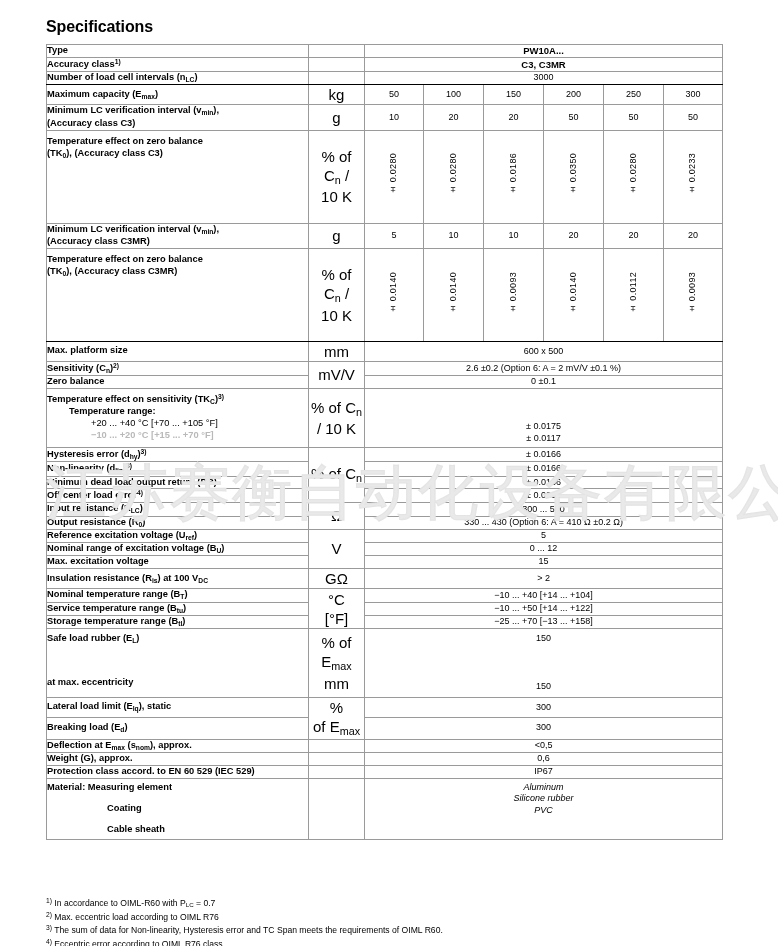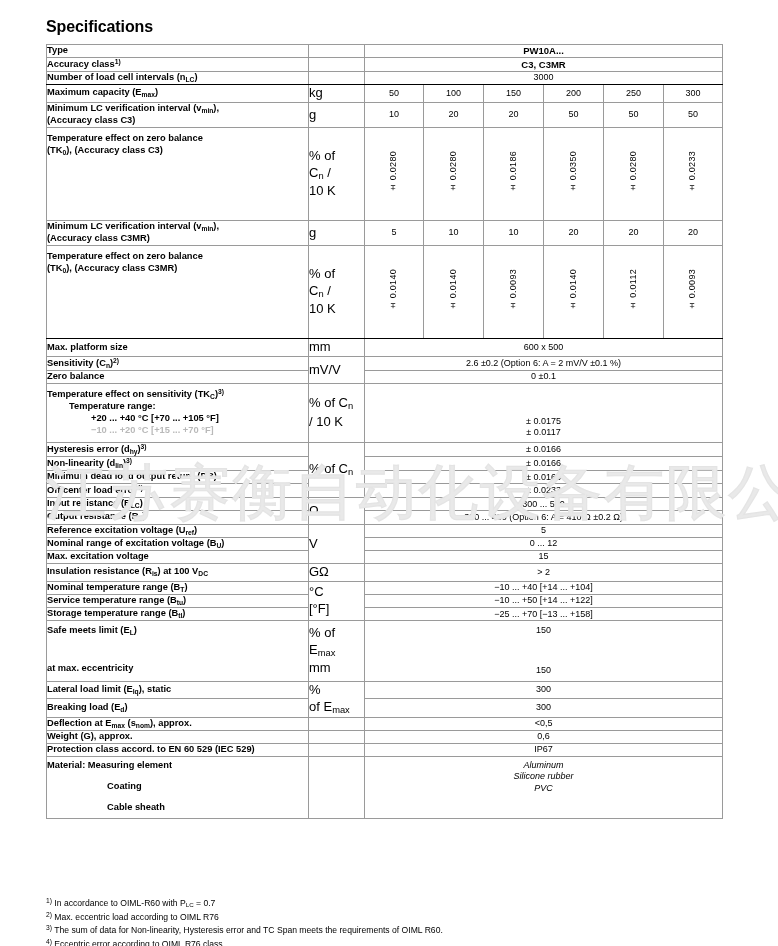--- a/index.html
+++ b/index.html
@@ -68,23 +68,23 @@
   #spec-table {
     border: 1.4px solid #000;
   }
   .lbl {
     font-weight: bold;
     padding: 2px 0 2px 7px;
     text-align: left;
     font-size: 9.3px;
   }
   .unit {
-    text-align: left;
+    text-align: center;
     font-weight: normal;
-    font-size: 13px;
+    font-size: 15px;
     padding: 2px 1px;
   }
   .val {
     text-align: center;
     font-weight: normal;
     font-size: 9px;
     padding: 2px 1px;
   }
   .hdr-strong {
     text-align: center;
@@ -258,21 +258,21 @@
 
     <tr>
       <td class="lbl">Zero balance</td>
       <td class="val" colspan="6">0  ±0.1</td>
     </tr>
 
     <tr>
       <td class="lbl" style="vertical-align:top;padding-top:4px;padding-bottom:5px;">
         <div><span>Temperature effect on sensitivity (TK</span><sub>C</sub><span>)</span><sup>3)</sup></div>
         <div class="indent1">Temperature range:</div>
-        <div class="indent2" style="font-weight:bold;">+20 ... +40 °C   [+70 ... +105 °F]</div>
+        <div class="indent2" style="font-weight:normal;">+20 ... +40 °C   [+70 ... +105 °F]</div>
         <div class="indent2 faded" style="font-weight:bold;">−10 ... +20 °C   [+15 ... +70 °F]</div>
       </td>
       <td class="unit" style="vertical-align:middle;">
         <div><span>% of C</span><sub>n</sub></div>
         <div>/ 10 K</div>
       </td>
       <td class="val" colspan="6" style="vertical-align:bottom;padding-bottom:3px;">
         <div>± 0.0175</div>
         <div>± 0.0117</div>
       </td>
@@ -345,21 +345,21 @@
       <td class="lbl"><span>Service temperature range (B</span><sub>tu</sub><span>)</span></td>
       <td class="val" colspan="6">−10 ... +50 [+14 ... +122]</td>
     </tr>
 
     <tr>
       <td class="lbl"><span>Storage temperature range (B</span><sub>tl</sub><span>)</span></td>
       <td class="val" colspan="6">−25 ... +70 [−13 ... +158]</td>
     </tr>
 
     <tr>
-      <td class="lbl noborder-b" style="vertical-align:top;padding-top:4px;"><span>Safe meets limit (E</span><sub>L</sub><span>)</span></td>
+      <td class="lbl noborder-b" style="vertical-align:top;padding-top:4px;"><span>Safe load rubber (E</span><sub>L</sub><span>)</span></td>
       <td class="unit noborder-b" style="vertical-align:top;padding-top:4px;">
         <div>% of</div>
         <div><span>E</span><sub>max</sub></div>
       </td>
       <td class="val noborder-b" colspan="6" style="vertical-align:top;padding-top:4px;">150</td>
     </tr>
 
     <tr>
       <td class="lbl noborder-t indent3" style="padding-bottom:4px;">at max. eccentricity</td>
       <td class="unit noborder-t" style="vertical-align:bottom;padding-bottom:4px;">mm</td>

